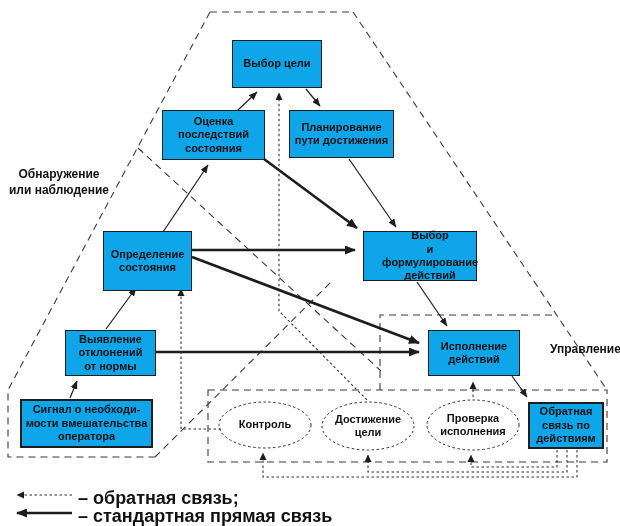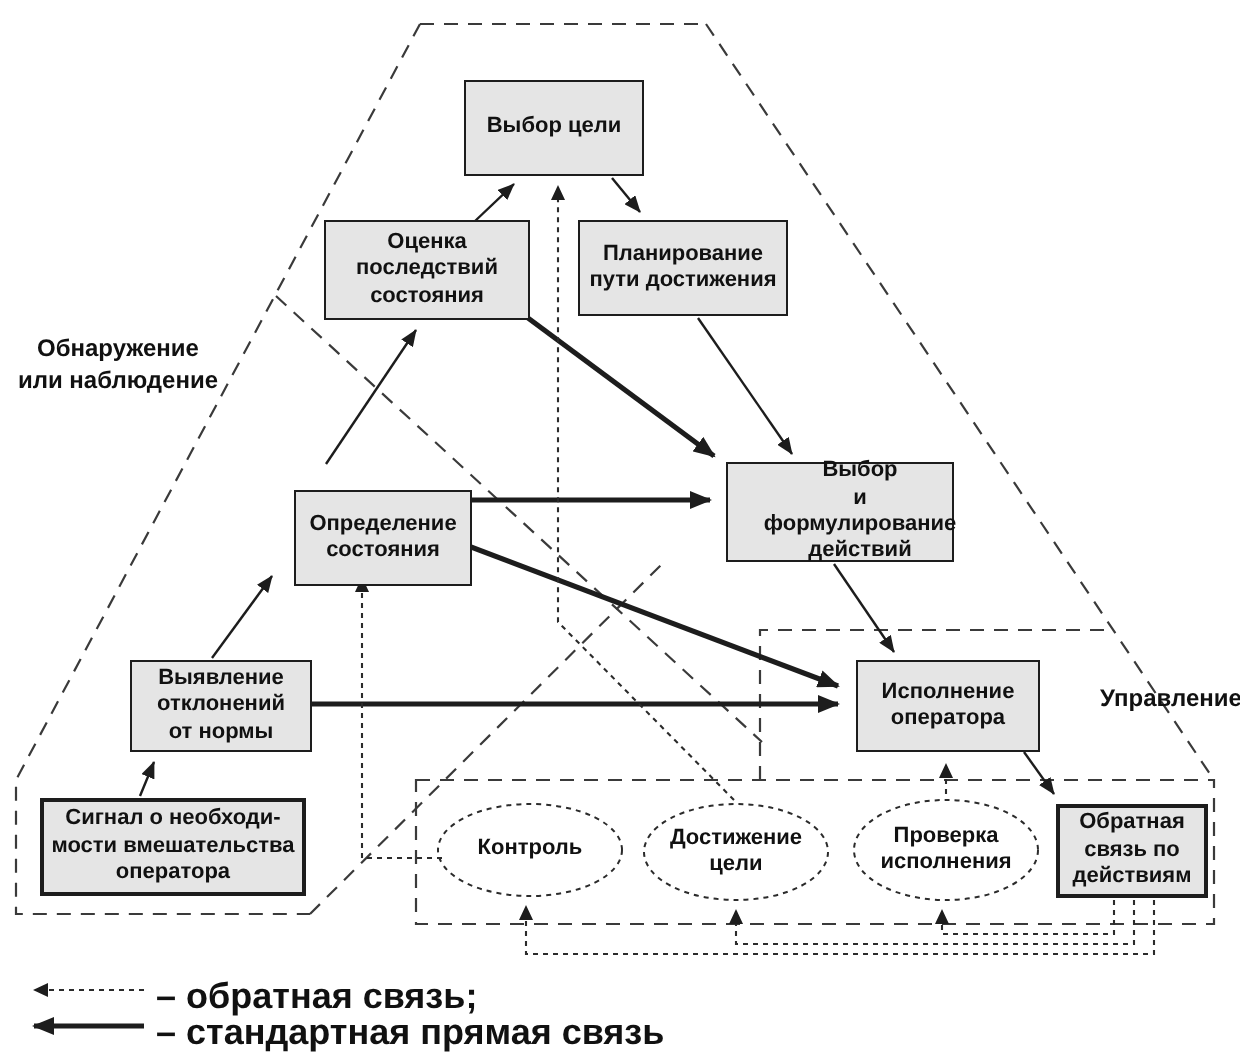--- a/index.html
+++ b/index.html
@@ -3,21 +3,21 @@
 <meta charset="utf-8">
 <style>
   html,body{margin:0;padding:0;background:#fff;}
   #stage{
     position:relative;width:620px;height:526px;background:#ffffff;
     font-family:"Liberation Sans","DejaVu Sans",sans-serif;
     color:#111;overflow:hidden;
   }
   #wires{position:absolute;left:0;top:0;z-index:0;}
   .node{
-    position:absolute;z-index:2;background:#e5e5e5;border:1px solid #1d1d1d;
+    position:absolute;z-index:2;background:#0ea5e9;border:1px solid #1d1d1d;
     display:flex;align-items:center;justify-content:center;text-align:center;
     font-size:11px;font-weight:700;line-height:1.22;white-space:pre-line;
     box-sizing:border-box;
   }
   .node.bold2{border-width:2px;}
   .node.bold15{border-width:1.5px;}
   .elabel{
     position:absolute;z-index:2;display:flex;align-items:center;justify-content:center;
     text-align:center;font-size:11px;font-weight:700;line-height:1.2;white-space:pre-line;
   }
@@ -95,30 +95,30 @@
       <path d="M72,513 L17,513" stroke="#1d1d1d" stroke-width="2.6" marker-end="url(#mthick)"></path>
     </g>
   </svg>
 
   <div class="node" style="left:232px;top:40px;width:90px;height:48px;">Выбор цели</div>
   <div class="node" style="left:162px;top:110px;width:103px;height:50px;">Оценка
 последствий
 состояния</div>
   <div class="node" style="left:289px;top:110px;width:105px;height:48px;">Планирование
 пути достижения</div>
-  <div class="node" style="left:103px;top:245px;width:89px;height:48px;margin-left:44px;">Определение
+  <div class="node" style="left:103px;top:231px;width:89px;height:60px;">Определение
 состояния</div>
   <div class="node" style="left:363px;top:231px;width:114px;height:50px;padding-left:20px;">Выбор
 и формулирование
 действий</div>
   <div class="node" style="left:65px;top:330px;width:91px;height:46px;">Выявление
 отклонений
 от нормы</div>
   <div class="node bold15" style="left:428px;top:330px;width:92px;height:46px;">Исполнение
-оператора</div>
+действий</div>
   <div class="node bold2" style="left:20px;top:399px;width:133px;height:49px;">Сигнал о необходи-
 мости вмешательства
 оператора</div>
   <div class="node bold2" style="left:528px;top:402px;width:76px;height:47px;">Обратная
 связь по
 действиям</div>
 
   <div class="elabel" style="left:222px;top:410px;width:86px;height:30px;">Контроль</div>
   <div class="elabel" style="left:325px;top:408px;width:86px;height:36px;">Достижение
 цели</div>

